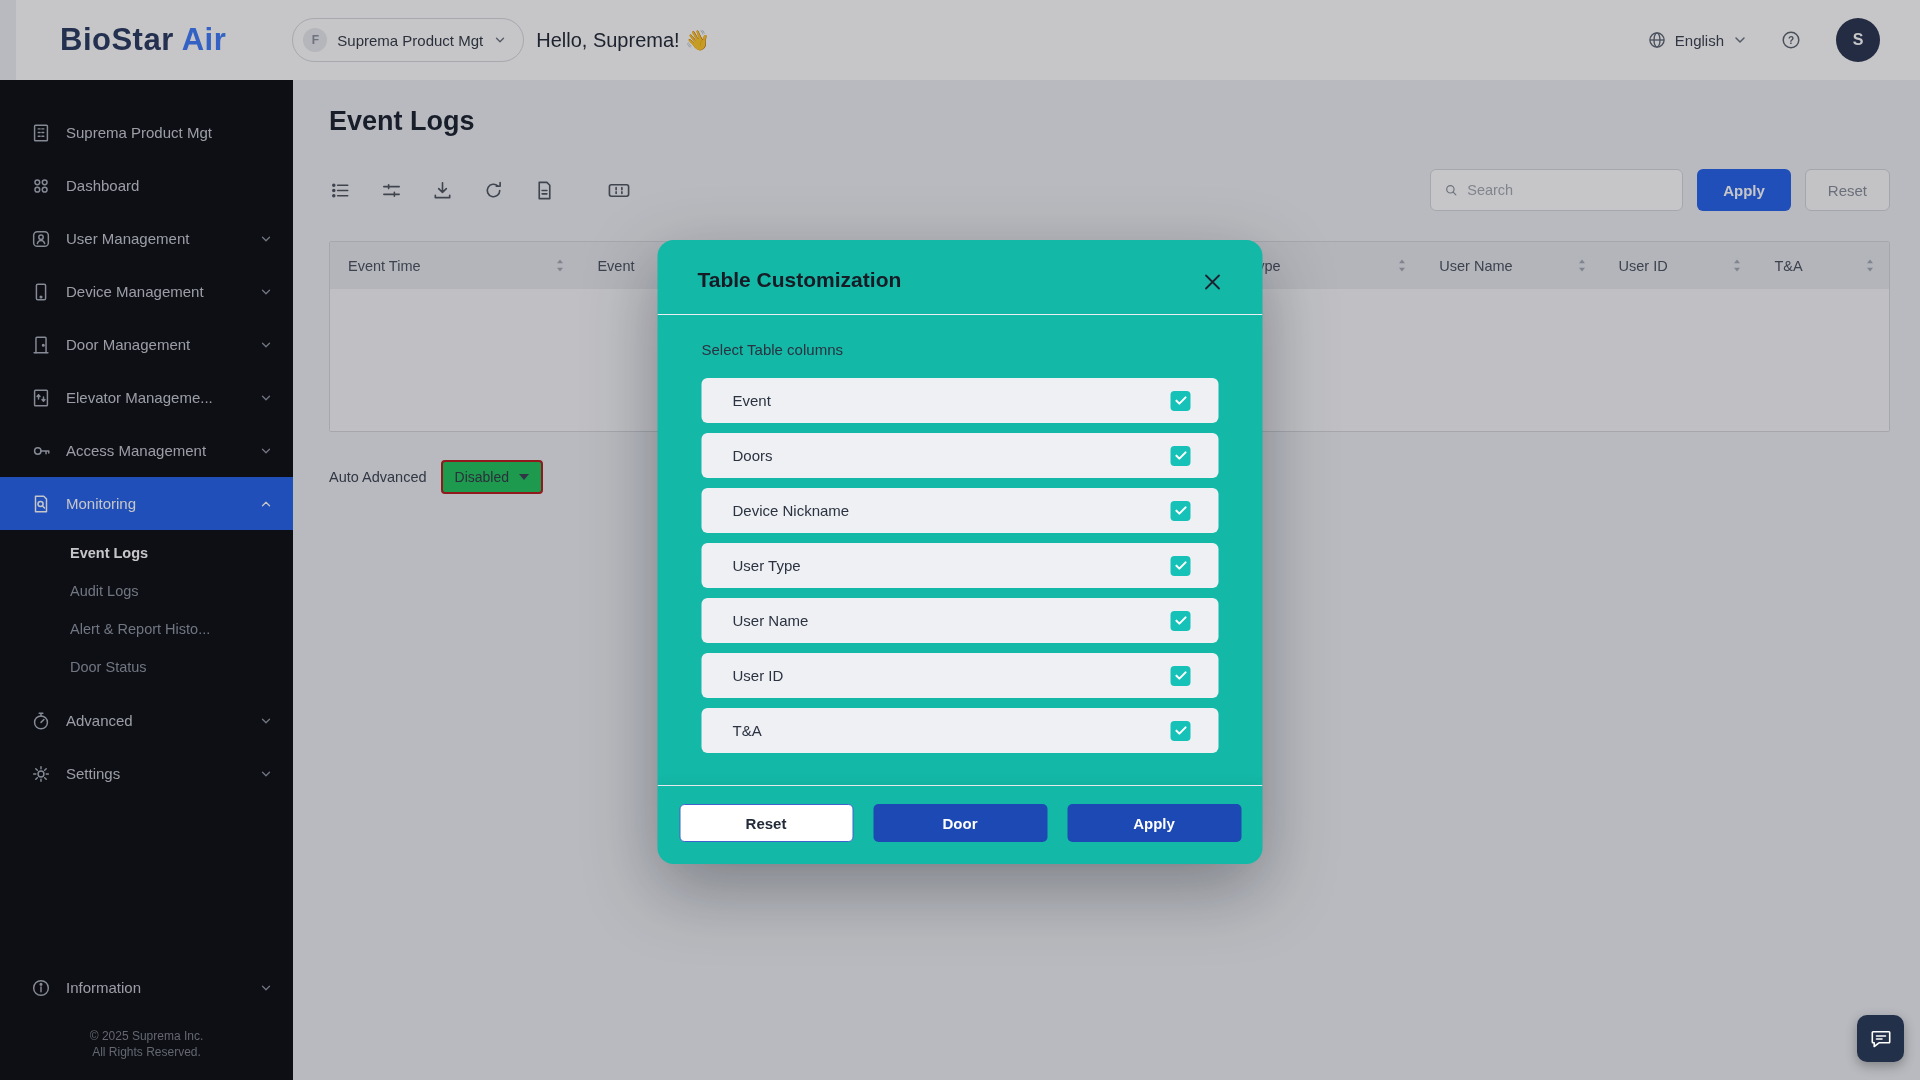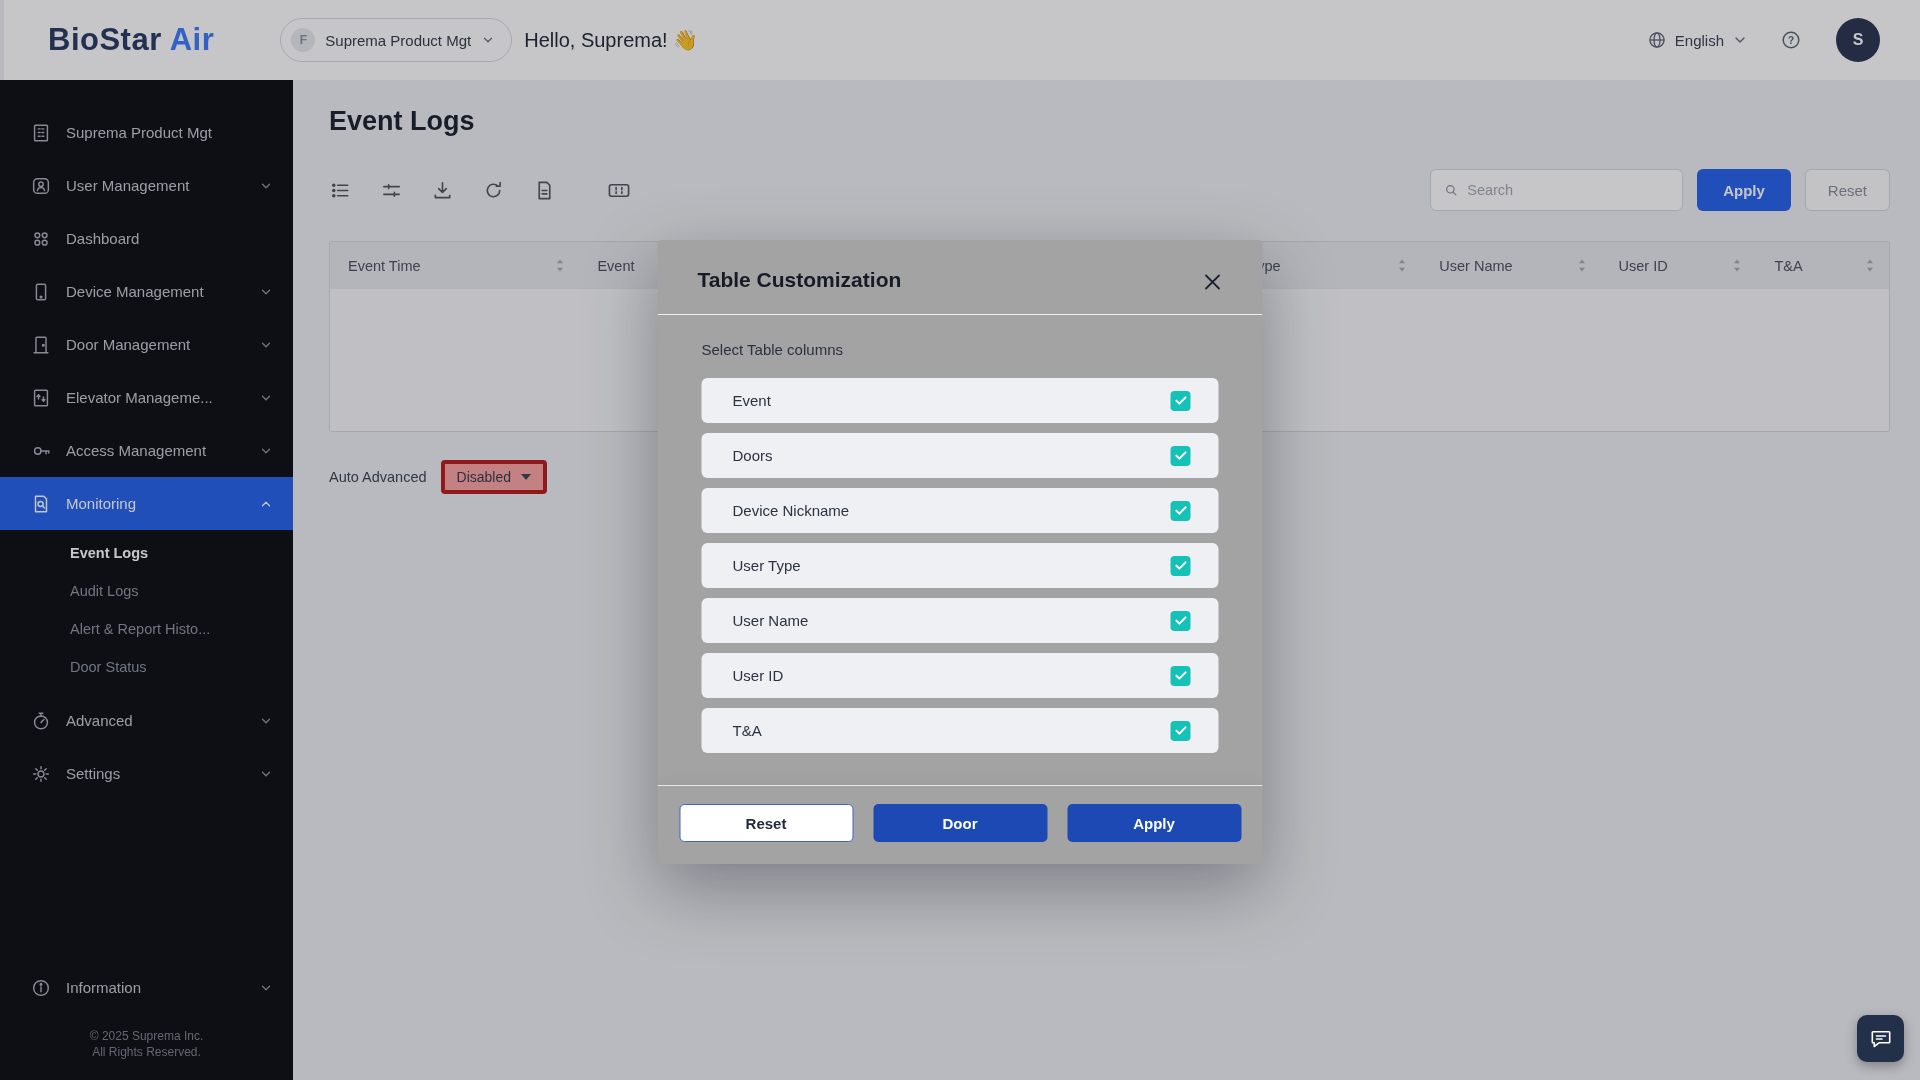--- a/index.html
+++ b/index.html
@@ -8,21 +8,21 @@
     font-family: "Liberation Sans", sans-serif;
     background:#eef0f3;
     position:relative;
     overflow:hidden;
     color:#1b2130;
   }
   svg { display:block; }
 
   
   .topbar {
-    position:absolute; top:0; left:4px; right:0; height:80px;
+    position:absolute; top:0; left:16px; right:0; height:80px;
     background:#ffffff; display:flex; align-items:center;
     padding:0 40px 0 44px; z-index:1;text-align:right;
   }
   .logo { font-size:31px; font-weight:800; letter-spacing:.5px; margin-right:66px; white-space:nowrap; }
   .logo .p1 { color:#2a3a60; }
   .logo .p2 { color:#3e7bfa; }
   .org-pill {
     display:flex; align-items:center; gap:10px; height:44px;
     border:1px solid #d6d9df; border-radius:22px; background:#fff;
     padding:0 16px 0 10px; cursor:pointer;
@@ -99,30 +99,30 @@
     display:flex; align-items:center; justify-content:space-between;
     padding:0 14px 0 18px; font-size:14.5px; color:#4b5260; cursor:pointer;
     white-space:nowrap; overflow:hidden;
   }
   .tbody { height:142px; background:#f7f8fa; }
 
   .auto-refresh { margin-top:28px; display:flex; align-items:center; gap:14px; }
   .ar-label { font-size:14.5px; color:#3c4452; }
   .ar-select {
     display:flex; align-items:center; gap:10px; height:34px;
-    background:#fca5a5; border:4px solid #b91c1c; border-radius:4px;
+    background:#22c55e; border:2px solid #b91c1c; border-radius:4px;
     padding:0 12px; font-size:14px; color:#343b48; cursor:pointer;
   }
   .caret-down { width:0; height:0; border-left:5px solid transparent; border-right:5px solid transparent; border-top:6px solid #3c4452; }
 
   
   .overlay { position:fixed; inset:0; background:rgba(15,18,26,0.24); z-index:50; }
   .modal {
     position:fixed; top:240px; left:50%; transform:translateX(-50%);
-    width:605px; background:#a3a3a3; border-radius:4px; z-index:60;
+    width:605px; background:#14b8a6; border-radius:16px; z-index:60;
     box-shadow:0 24px 70px rgba(10,15,30,0.35); overflow:hidden;
   }
   .modal-header { padding:28px 40px 22px; border-bottom:1px solid #eceef2; position:relative; }
   .modal-title { font-size:21px; font-weight:700; color:#161b26; }
   .modal-close { position:absolute; right:34px; top:26px; cursor:pointer; padding:4px; }
   .modal-body { padding:26px 44px 22px; }
   .modal-subtitle { font-size:15px; color:#2a3140; margin-bottom:20px; }
   .col-row {
     height:45px; background:#eef0f4; border-radius:6px; margin-bottom:10px;
     display:flex; align-items:center; justify-content:space-between;
@@ -195,44 +195,44 @@
         <svg width="22" height="22" viewBox="0 0 24 24" fill="none" stroke="#aab0bb" stroke-width="1.6" stroke-linecap="round">
           <rect x="5" y="3.5" width="14" height="17" rx="1"></rect>
           <path d="M9 7.5h2M13 7.5h2M9 11.5h2M13 11.5h2M9 15.5h2M13 15.5h2"></path>
         </svg>
       </span>
     <span class="nav-label">Suprema Product Mgt</span>
   </div>
 
   <div class="nav-item">
     <span class="nav-icon">
-        <svg width="22" height="22" viewBox="0 0 24 24" fill="none" stroke="#aab0bb" stroke-width="1.6" stroke-linecap="round">
-          <rect x="4" y="4" width="16" height="16" rx="4"></rect>
-          <circle cx="12" cy="10" r="2.4"></circle>
-          <path d="M8 17c.6-2.2 2.2-3.3 4-3.3s3.4 1.1 4 3.3"></path>
-        </svg>
-      </span>
-    <span class="nav-label">User Management</span>
-    <span class="nav-chevron">
-        <svg width="14" height="14" viewBox="0 0 24 24" fill="none" stroke="#8f96a3" stroke-width="2.2" stroke-linecap="round" stroke-linejoin="round">
-          <path d="M6 9l6 6 6-6"></path>
-        </svg>
-      </span>
-  </div>
-
-  <div class="nav-item">
-    <span class="nav-icon">
         <svg width="22" height="22" viewBox="0 0 24 24" fill="none" stroke="#aab0bb" stroke-width="1.6">
           <circle cx="8" cy="8" r="2.6"></circle>
           <circle cx="16" cy="8" r="2.6"></circle>
           <circle cx="8" cy="16" r="2.6"></circle>
           <circle cx="16" cy="16" r="2.6"></circle>
         </svg>
       </span>
     <span class="nav-label">Dashboard</span>
+  </div>
+
+  <div class="nav-item">
+    <span class="nav-icon">
+        <svg width="22" height="22" viewBox="0 0 24 24" fill="none" stroke="#aab0bb" stroke-width="1.6" stroke-linecap="round">
+          <rect x="4" y="4" width="16" height="16" rx="4"></rect>
+          <circle cx="12" cy="10" r="2.4"></circle>
+          <path d="M8 17c.6-2.2 2.2-3.3 4-3.3s3.4 1.1 4 3.3"></path>
+        </svg>
+      </span>
+    <span class="nav-label">User Management</span>
+    <span class="nav-chevron">
+        <svg width="14" height="14" viewBox="0 0 24 24" fill="none" stroke="#8f96a3" stroke-width="2.2" stroke-linecap="round" stroke-linejoin="round">
+          <path d="M6 9l6 6 6-6"></path>
+        </svg>
+      </span>
   </div>
 
   <div class="nav-item">
     <span class="nav-icon">
         <svg width="22" height="22" viewBox="0 0 24 24" fill="none" stroke="#aab0bb" stroke-width="1.6" stroke-linecap="round">
           <rect x="7" y="3.5" width="10" height="17" rx="1.5"></rect>
           <circle cx="12" cy="17.5" r="0.9" fill="#aab0bb"></circle>
         </svg>
       </span>
     <span class="nav-label">Device Management</span>

